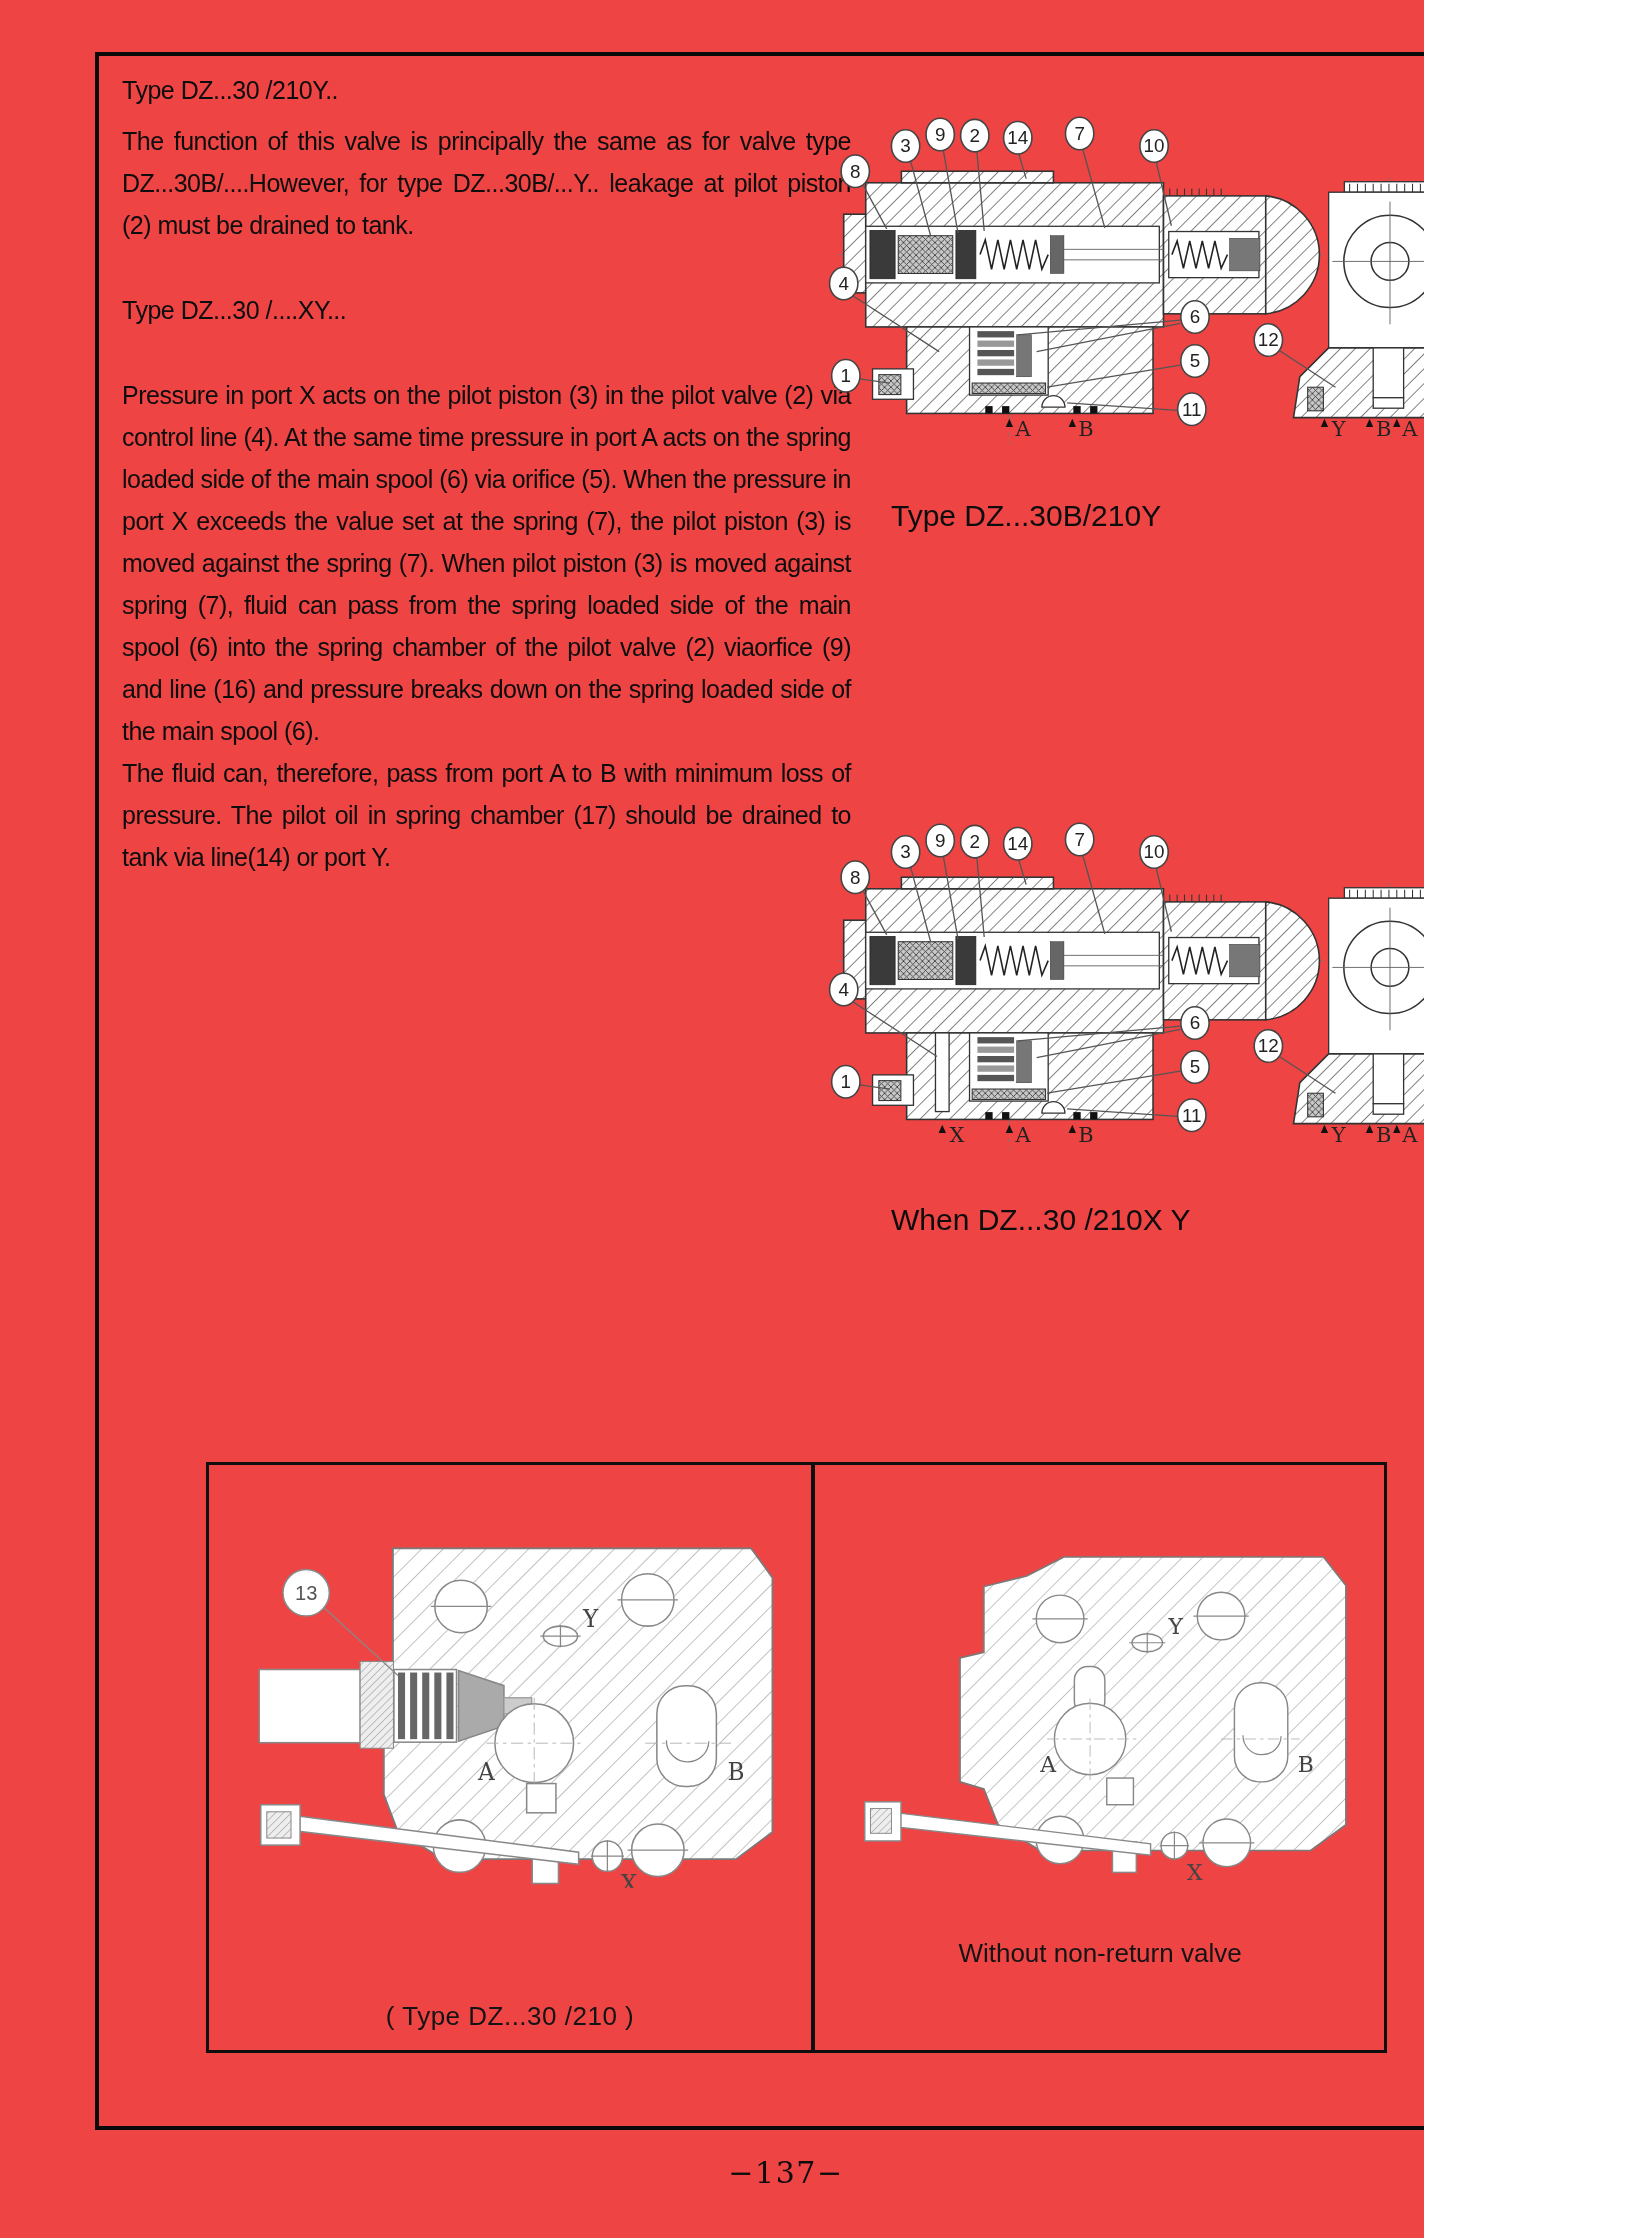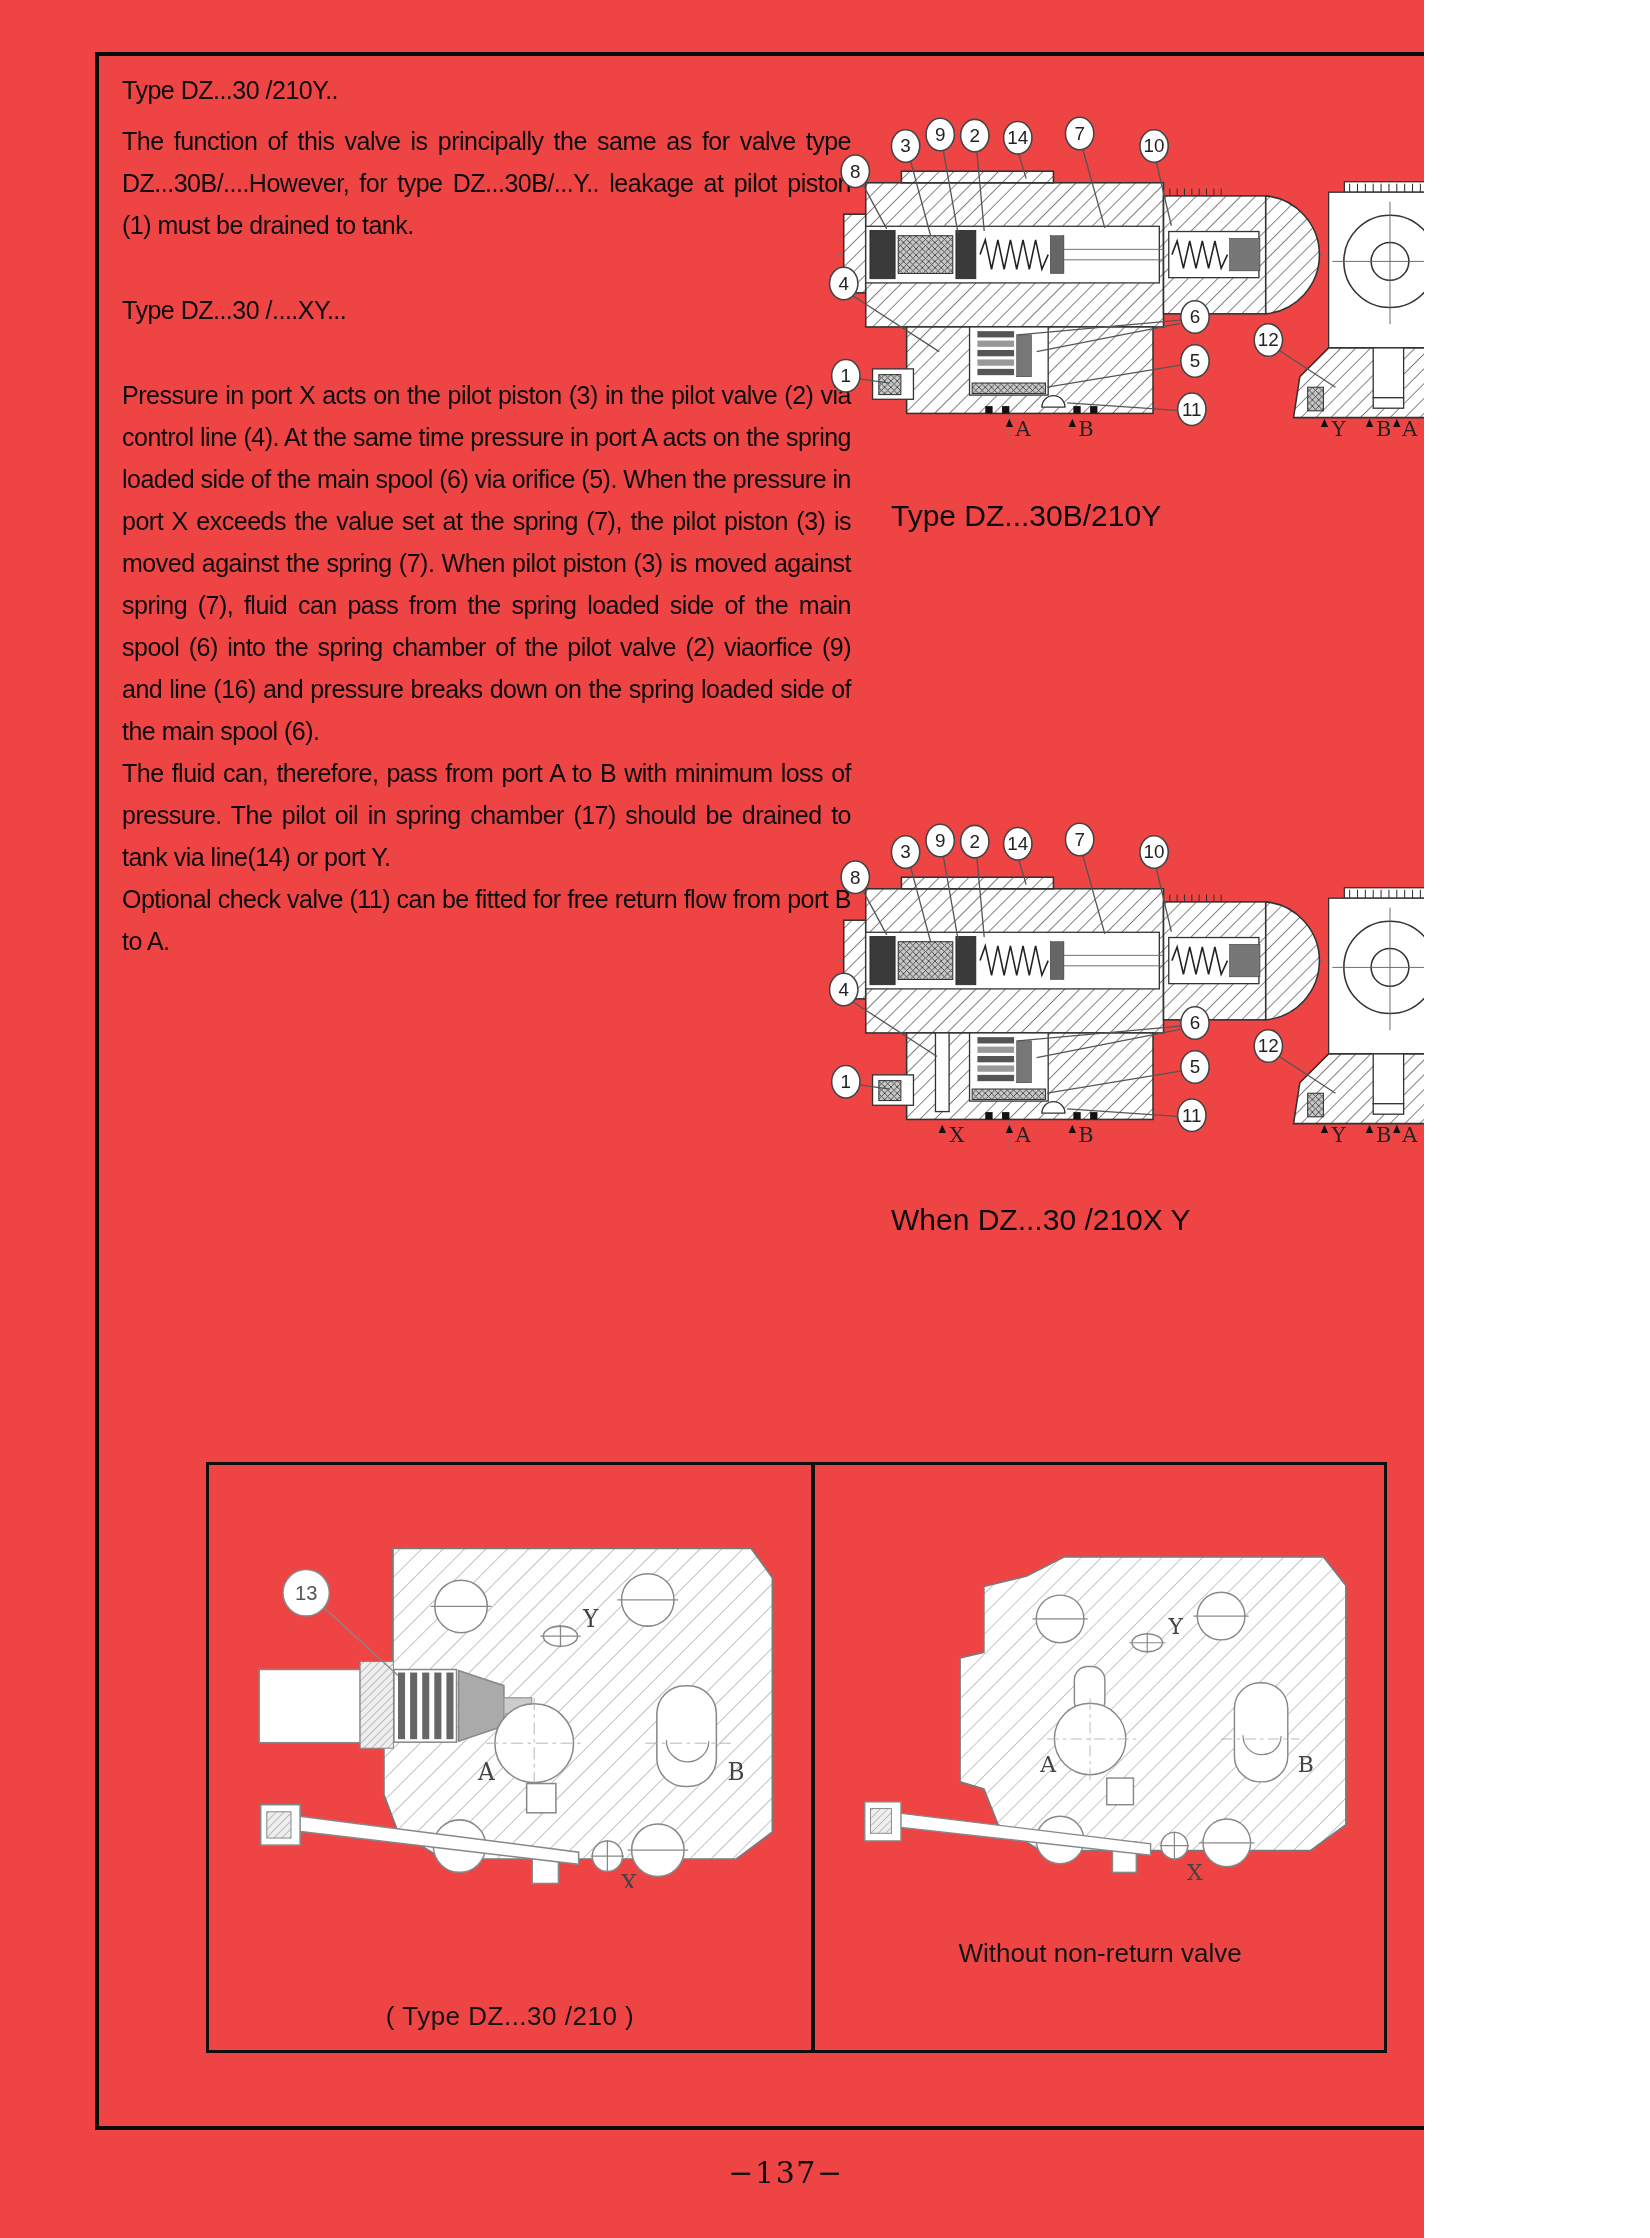--- a/index.html
+++ b/index.html
@@ -76,25 +76,24 @@
         <line x1="0" y1="0" x2="0" y2="11" stroke="#8a8a8a" stroke-width="2"></line>
     </pattern>
   </defs>
 </svg>
 
 <div class="page">
   <div class="border"></div>
 
   <div class="textcol">
     <p>Type DZ...30 /210Y..</p>
-    <p class="j mt-s">The function of this valve is principally the same as for valve type DZ...30B/....However, for type DZ...30B/...Y.. leakage at pilot piston (1) must be drained to tank.</p>
+    <p class="j mt-s">The function of this valve is principally the same as for valve type DZ...30B/....However, for type DZ...30B/...Y.. leakage at pilot piston (2) must be drained to tank.</p>
     <p class="mt-l">Type DZ...30 /....XY...</p>
     <p class="j mt-l">Pressure in port X acts on the pilot piston (3) in the pilot valve (2) via control line (4). At the same time pressure in port A acts on the spring loaded side of the main spool (6) via orifice (5). When the pressure in port X exceeds the value set at the spring (7), the pilot piston (3) is moved against the spring (7). When pilot piston (3) is moved against spring (7), fluid can pass from the spring loaded side of the main spool (6) into the spring chamber of the pilot valve (2) viaorfice (9) and line (16) and pressure breaks down on the spring loaded side of the main spool (6).</p>
     <p class="j">The fluid can, therefore, pass from port A to B with minimum loss of pressure. The pilot oil in spring chamber (17) should be drained to tank via line(14) or port Y.</p>
-    <p class="j">Optional check valve (11) can be fitted for free return flow from port B to A.</p>
   </div>
 
   <svg class="figsvg fig1" width="692" height="362" viewBox="0 0 1320 690">
     <g>
       <path class="cdash" d="M20,287 H945"></path>
       <path class="cdash" d="M345,420 V648"></path>
       <rect class="hb" x="30" y="210" width="42" height="150"></rect>
       <rect class="hb" x="72" y="150" width="568" height="275"></rect>
       <rect class="hb" x="140" y="128" width="290" height="22"></rect>
       <rect class="hb" x="640" y="175" width="195" height="225"></rect>

